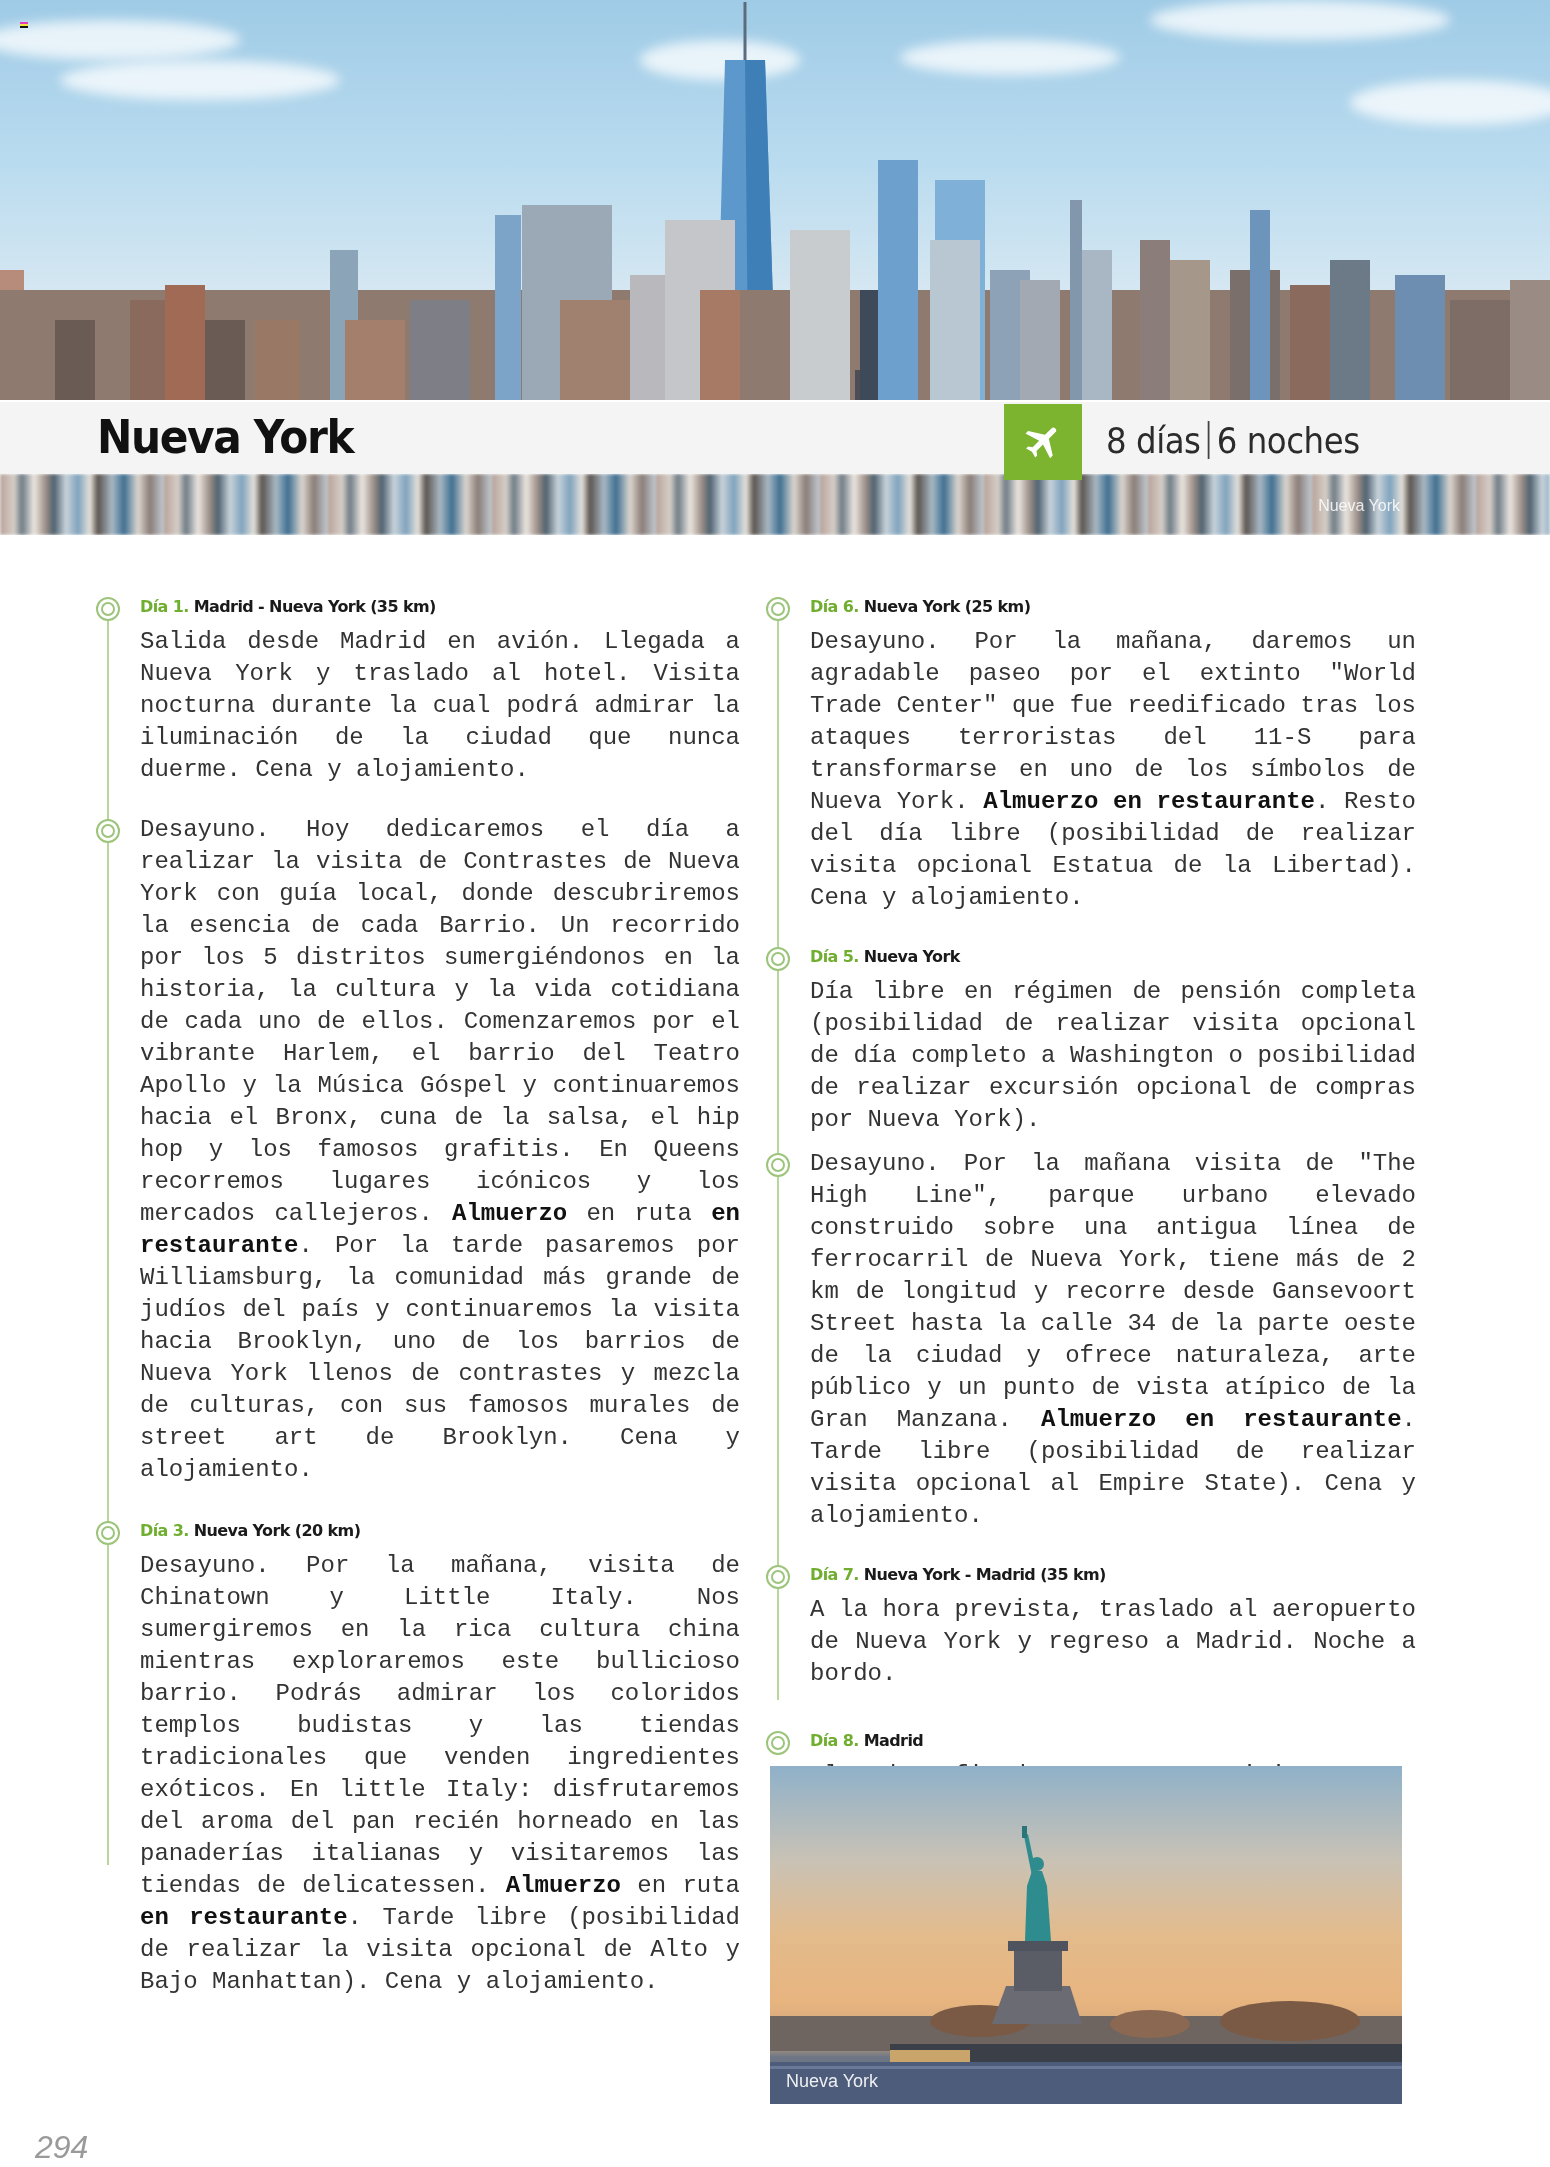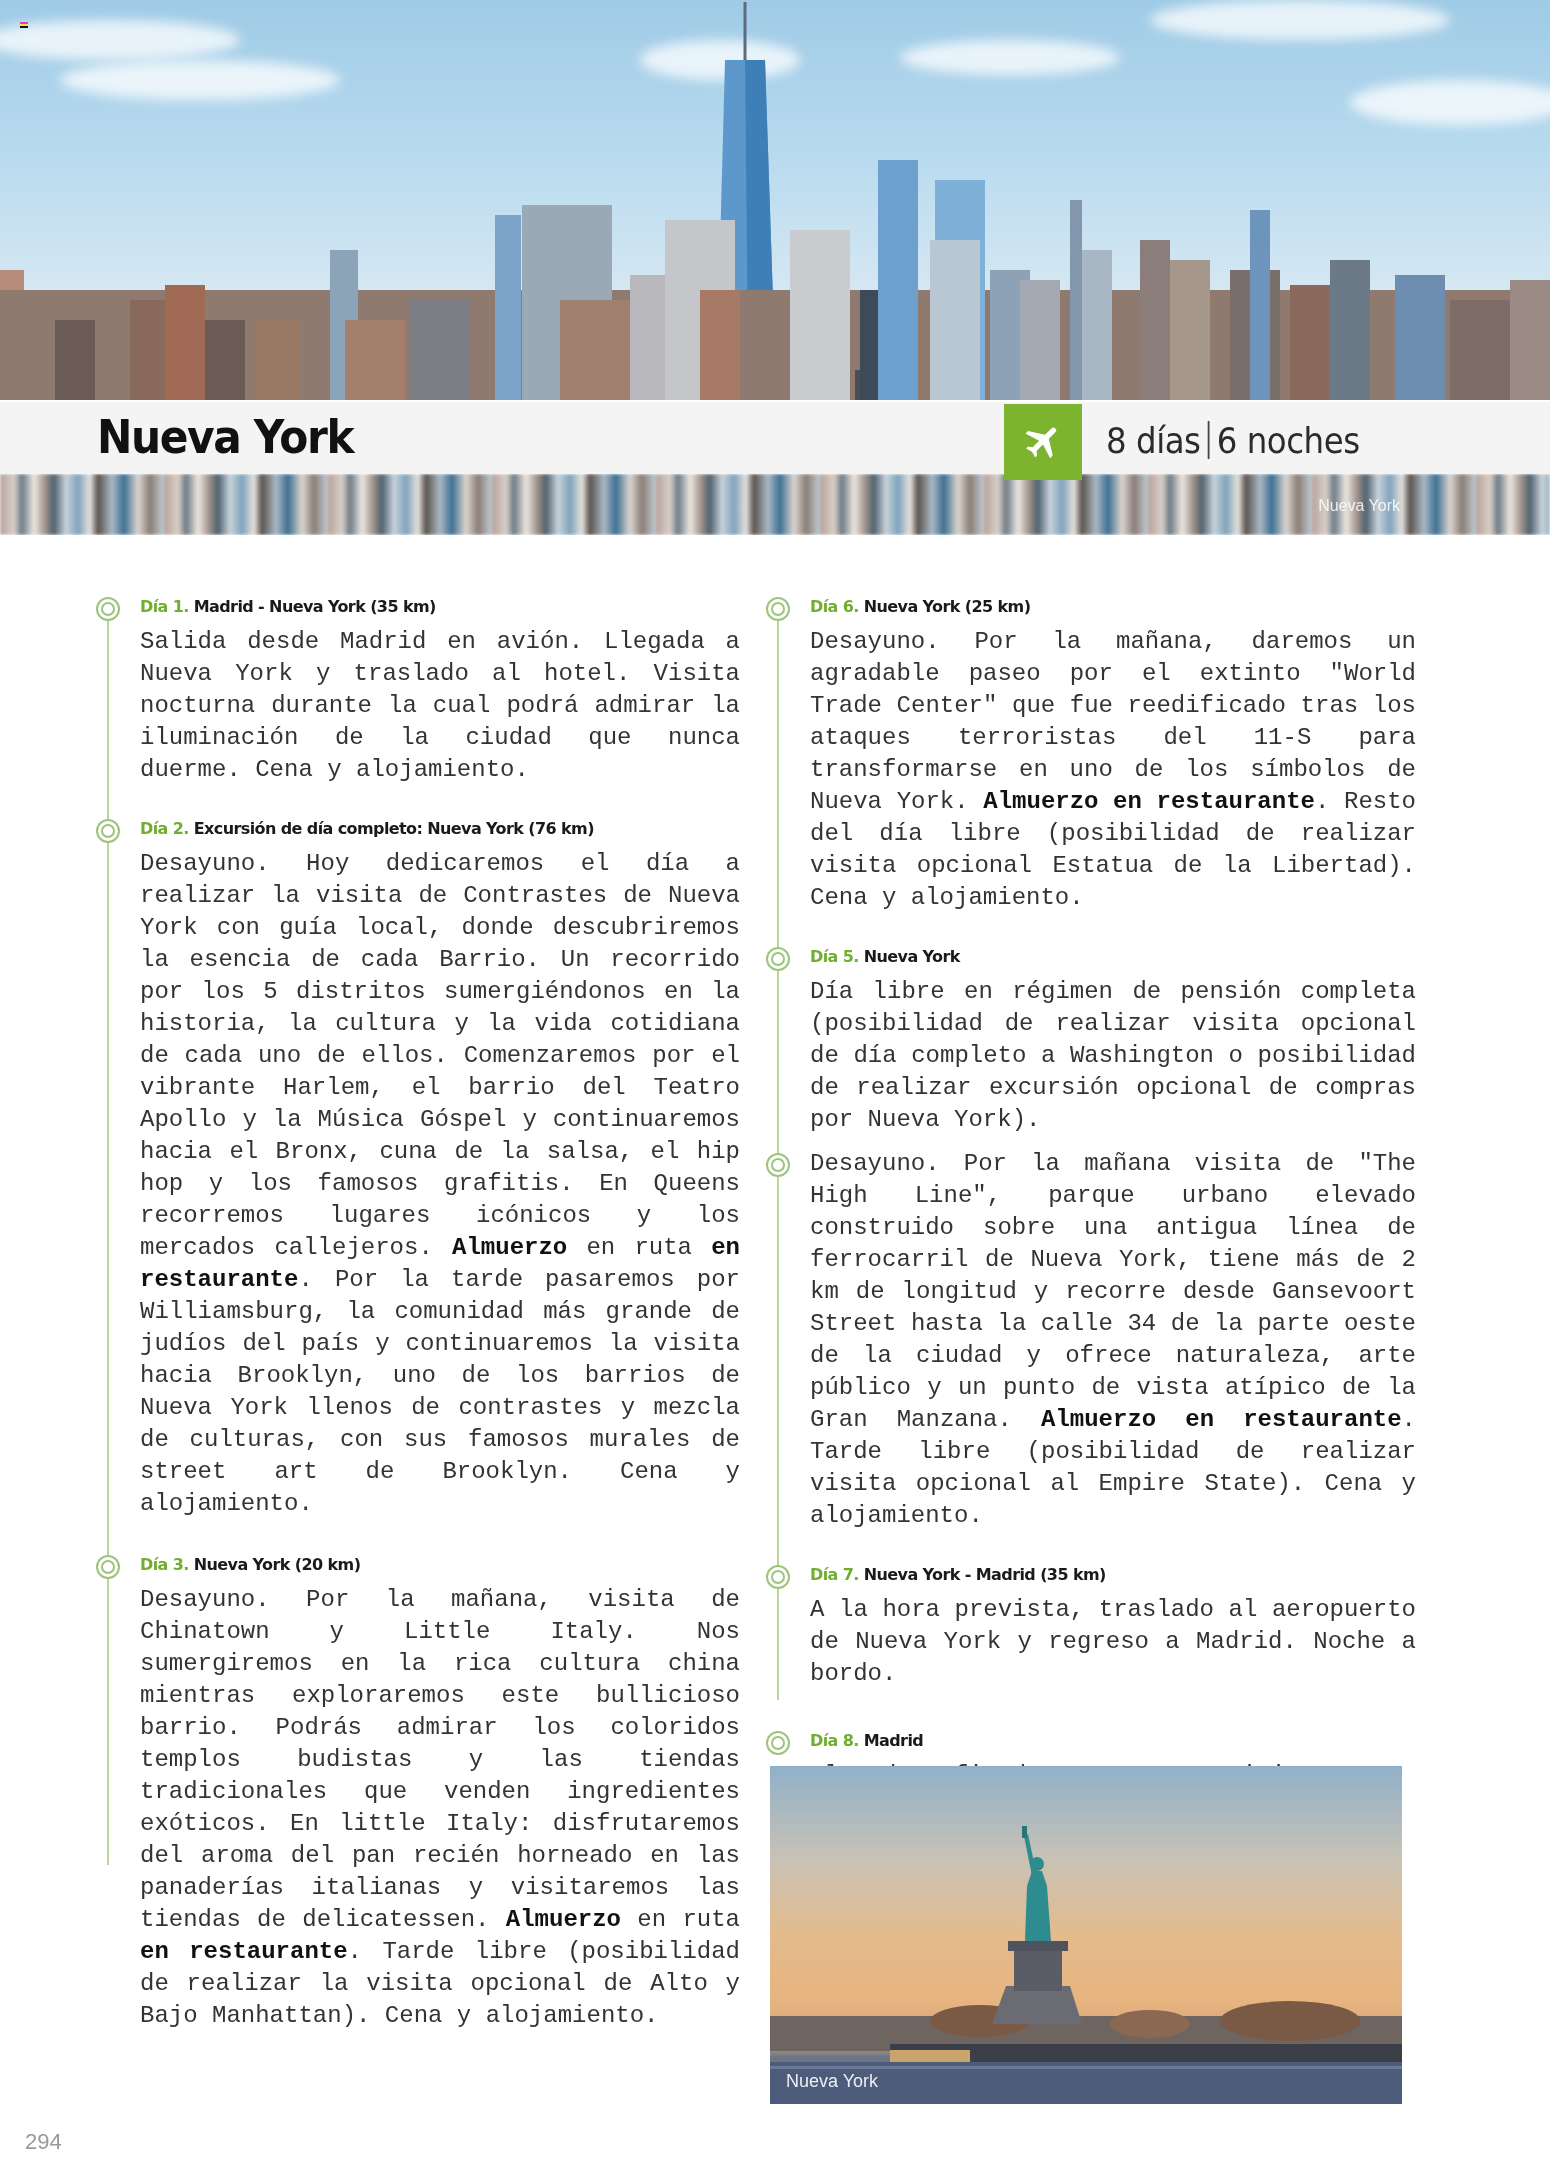--- a/index.html
+++ b/index.html
@@ -43,21 +43,21 @@
     .day-num { color: #6fae2e; font-weight: bold; }
     .day-body { font-family: Liberation Mono, monospace; font-size: 24px; line-height: 32px; color: #333;
       text-align: justify; margin-top: 4px; }
     .day-body b { color: #111; }
 
     
     .liberty-photo { position: absolute; left: 770px; top: 1766px; width: 632px; height: 338px; overflow: hidden;
       background: linear-gradient(180deg, #8fb1c9 0%, #c9c2b5 28%, #e3bb8c 50%, #e7b47f 70%, #c9a27a 82%, #6f7785 86%, #4e5d78 100%); }
     .photo-caption { position: absolute; left: 16px; bottom: 12px; font-size: 18px; color: rgba(255,255,255,0.9); }
 
-    .page-number { position: absolute; left: 25px; top: 2129px; font-size: 22px; color: #9a9a9a; font-family: "Liberation Sans", sans-serif; }
+    .page-number { position: absolute; left: 35px; top: 2129px; font-size: 32px; color: #9a9a9a; font-family: "Liberation Sans", sans-serif; font-style: italic; }
     .print-mark { position: absolute; left: 20px; top: 22px; width: 8px; height: 6px;
       background: linear-gradient(180deg, #e03cc0 0 33%, #f1e33a 33% 66%, #111 66% 100%); }
   </style>
 </head>
 <body>
 
 <div class="hero">
   <div class="sky">
     <div class="cloud" style="left:-20px;top:20px;width:260px;height:40px;"></div>
     <div class="cloud" style="left:60px;top:60px;width:280px;height:40px;"></div>
@@ -127,21 +127,20 @@
   <div class="timeline-line" style="top:8px;height:1265px;"></div>
 
   <div class="day" style="margin-bottom:28px;">
     <span class="marker"></span>
     <div class="day-title"><span class="day-num">Día 1.</span> <span>Madrid - Nueva York (35 km)</span></div>
     <p class="day-body"><span>Salida desde Madrid en avión. Llegada a Nueva York y traslado al hotel. Visita nocturna durante la cual podrá admirar la iluminación de la ciudad que nunca duerme. Cena y alojamiento.</span></p>
   </div>
 
   <div class="day" style="margin-bottom:30px;">
     <span class="marker"></span>
-    <div class="day-title" style="padding-right:80px;"><span class="day-num">Día 2.</span> <span>Excursión de día completo: Nueva York (76 km)</span></div>
     <p class="day-body"><span>Desayuno. Hoy dedicaremos el día a realizar la visita de Contrastes de Nueva York con guía local, donde descubriremos la esencia de cada Barrio. Un recorrido por los 5 distritos sumergiéndonos en la historia, la cultura y la vida cotidiana de cada uno de ellos. Comenzaremos por el vibrante Harlem, el barrio del Teatro Apollo y la Música Góspel y continuaremos hacia el Bronx, cuna de la salsa, el hip hop y los famosos grafitis. En Queens recorremos lugares icónicos y los mercados callejeros. </span><b>Almuerzo</b><span> en ruta </span><b>en restaurante</b><span>. Por la tarde pasaremos por Williamsburg, la comunidad más grande de judíos del país y continuaremos la visita hacia Brooklyn, uno de los barrios de Nueva York llenos de contrastes y mezcla de culturas, con sus famosos murales de street art de Brooklyn. Cena y alojamiento.</span></p>
   </div>
 
   <div class="day">
     <span class="marker"></span>
     <div class="day-title"><span class="day-num">Día 3.</span> <span>Nueva York (20 km)</span></div>
     <p class="day-body"><span>Desayuno. Por la mañana, visita de Chinatown y Little Italy. Nos sumergiremos en la rica cultura china mientras exploraremos este bullicioso barrio. Podrás admirar los coloridos templos budistas y las tiendas tradicionales que venden ingredientes exóticos. En little Italy: disfrutaremos del aroma del pan recién horneado en las panaderías italianas y visitaremos las tiendas de delicatessen. </span><b>Almuerzo</b><span> en ruta </span><b>en restaurante</b><span>. Tarde libre (posibilidad de realizar la visita opcional de Alto y Bajo Manhattan).  Cena y alojamiento.</span></p>
   </div>
 </div>
 

